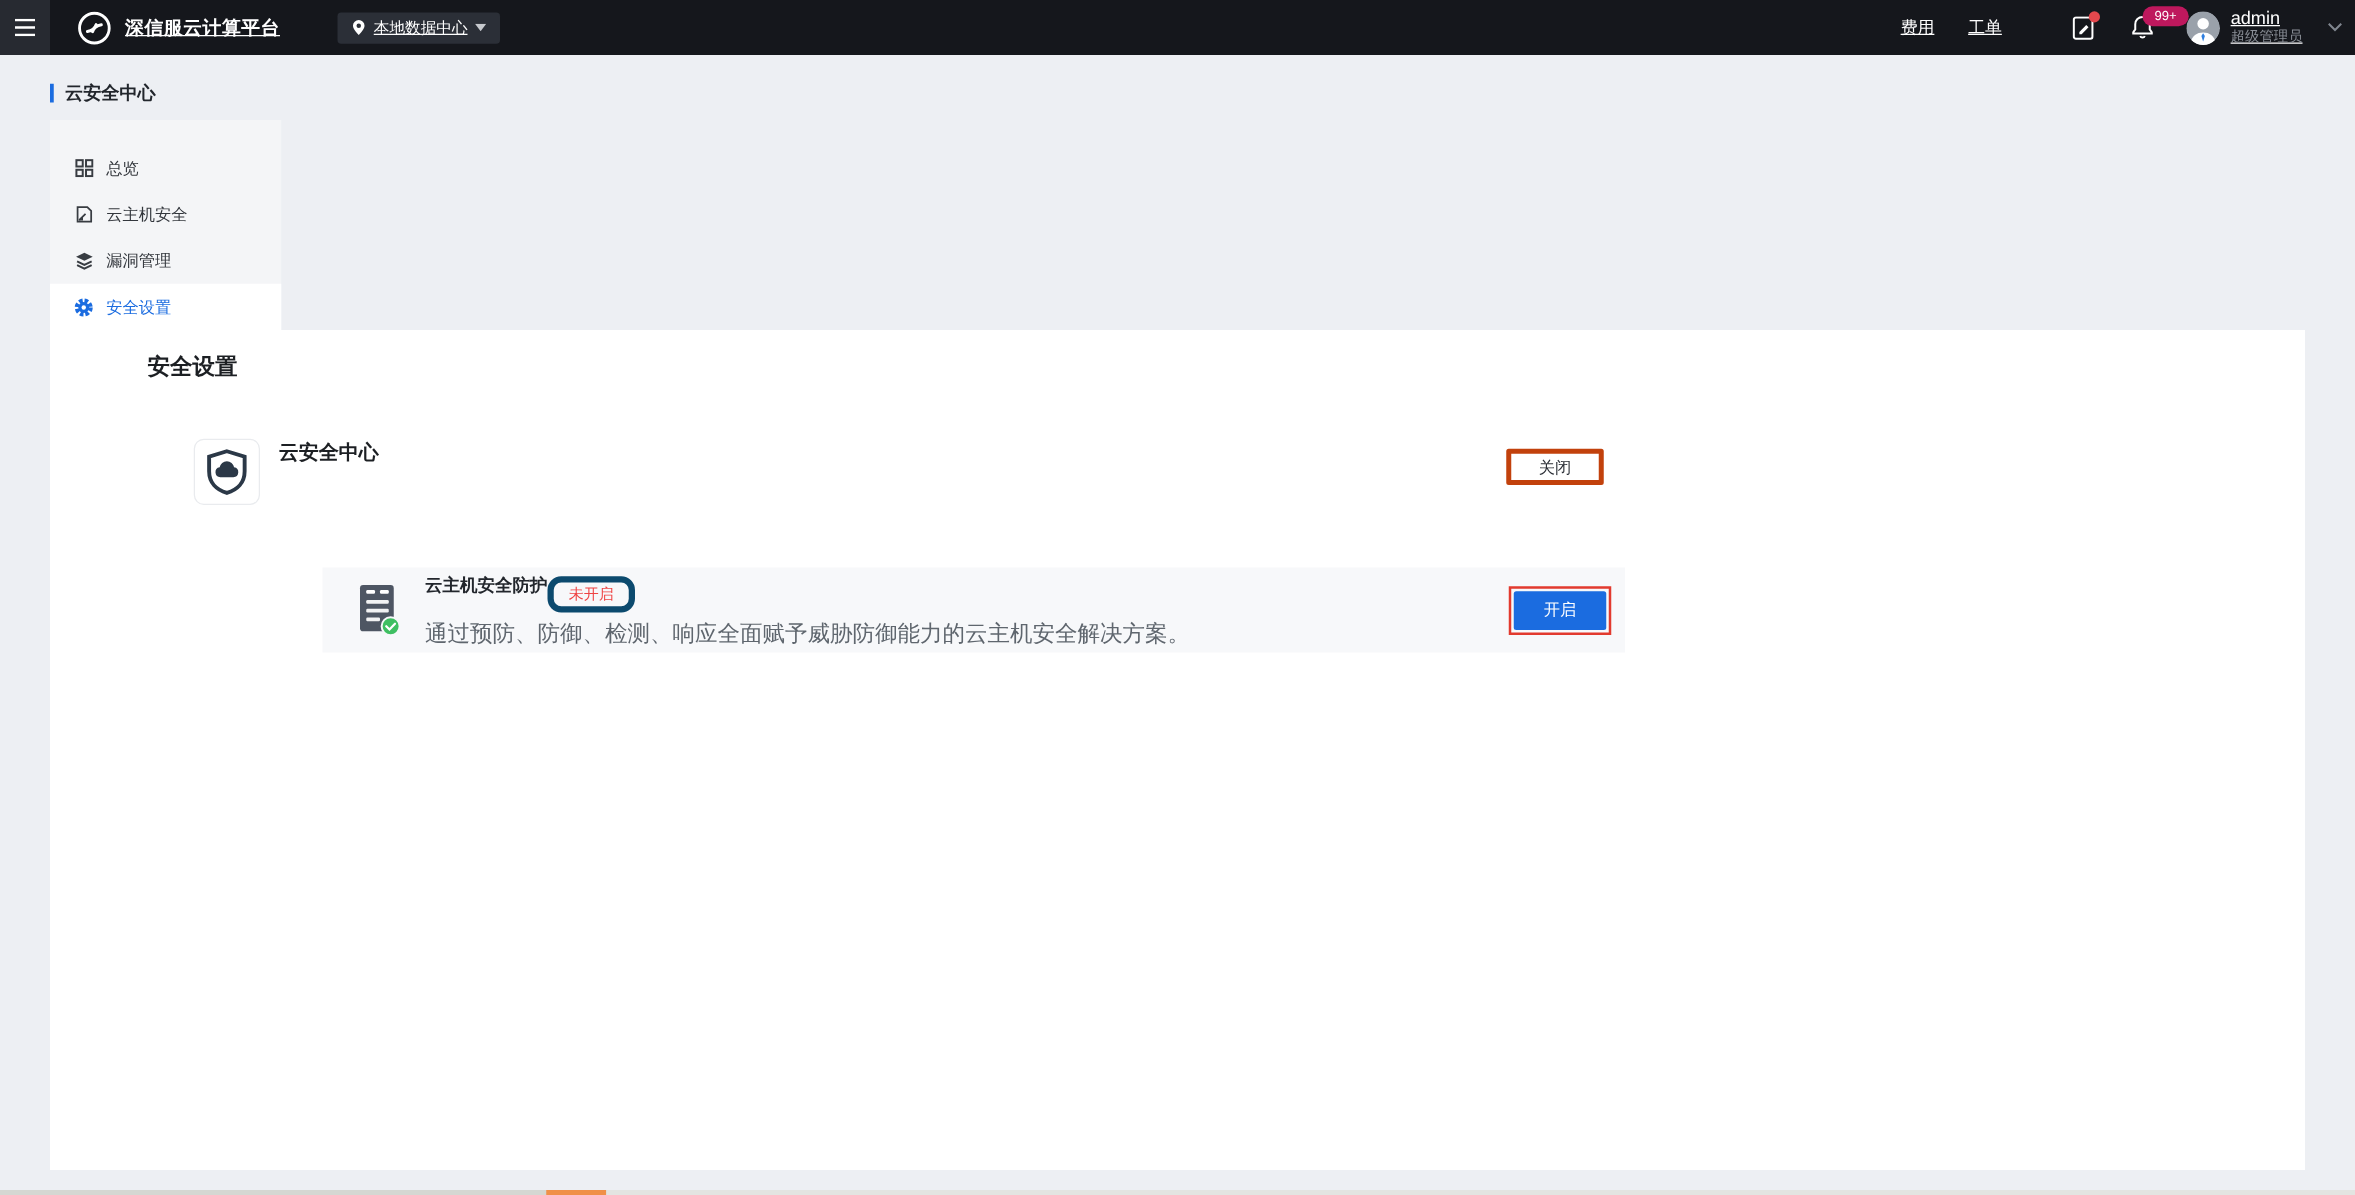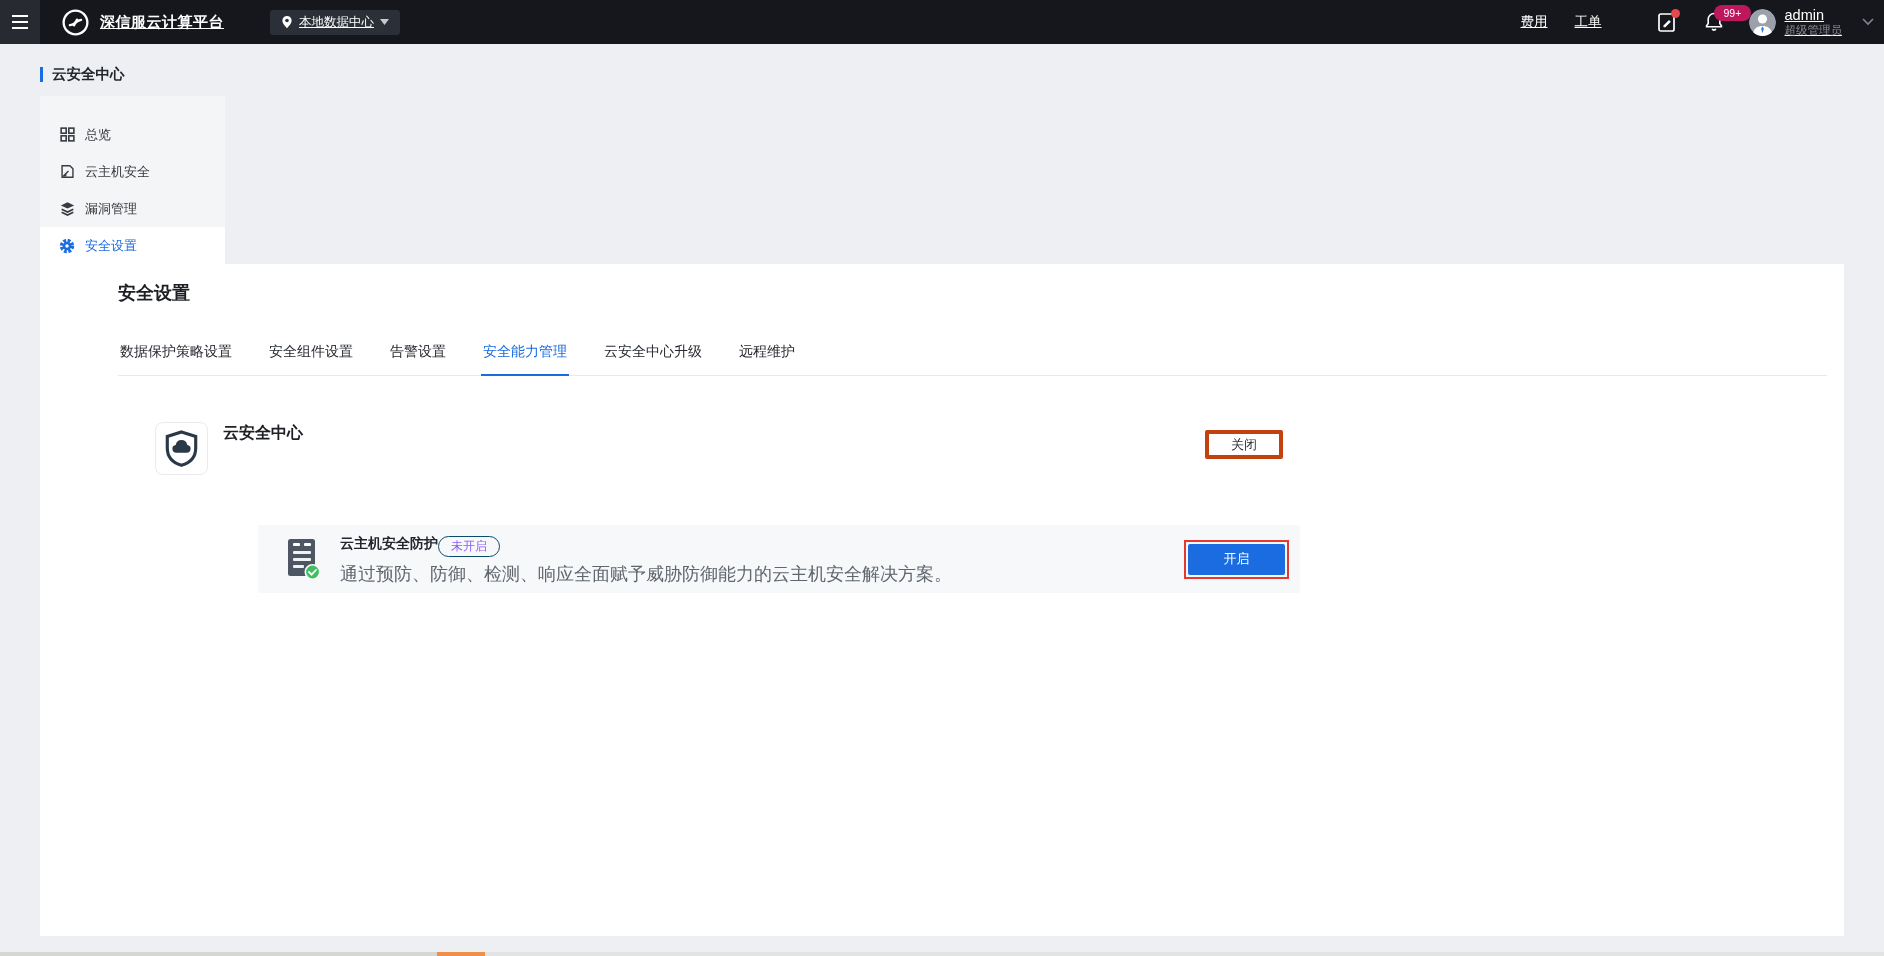--- a/index.html
+++ b/index.html
@@ -51,25 +51,25 @@
   .svc-text { margin-left:15px; }
   .svc-title { font-size:16px; font-weight:bold; color:#1c1f23; margin-top:1px; }
   .svc-desc { font-size:12px; color:#5f666e; margin-top:10px; }
   .btn-plain { margin-left:auto; margin-top:8px; min-width:76px; height:29px; padding:0 22px; background:#fff; border:4px solid #c2410c; border-radius:2px; font-size:13px; color:#2b2f36; cursor:pointer; font-family:inherit; }
   
   .feat-card { margin:50px 0 0 218px; width:1042px; height:68px; background:#f7f8fa; display:flex; align-items:center; padding-left:27px; }
   .feat-icon { position:relative; width:36px; height:42px; flex:none; margin-right:19px; }
   .feat-texts { line-height:1; }
   .feat-title-row { display:flex; align-items:flex-start; }
   .feat-title { font-size:14px; font-weight:bold; color:#22262c; }
-  .feat-badge { border:1px solid #0c4a6e; border-radius:11px; padding:0 12px; line-height:19px; font-size:12px; color:#8b5cf6; }
+  .feat-badge { border:5px solid #0c4a6e; border-radius:11px; padding:0 12px; line-height:19px; font-size:12px; color:#ef4444; }
   .feat-desc { font-size:18px; color:#5f666e; margin-top:8px; }
   .feat-spacer { flex:1; }
   .hl-box { border:2px solid #e23a2e; padding:2px; margin-right:11px; }
-  .btn-primary { display:block; width:97px; height:31px; background:#1b6ce0; border:none; border-radius:2px; color:#fff; font-size:13px; cursor:pointer; font-family:inherit; }
+  .btn-primary { display:block; width:74px; height:31px; background:#1b6ce0; border:none; border-radius:2px; color:#fff; font-size:13px; cursor:pointer; font-family:inherit; }
   
   .bottom-strip { position:fixed; left:0; bottom:0; width:1884px; height:4px; background:#d5d7d2; }
   .bottom-strip .seg-orange { position:absolute; left:437px; top:0; width:48px; height:4px; background:#f09048; }
   .bottom-strip .seg-light { position:absolute; left:485px; top:0; right:0; height:4px; background:#e3e4e1; }
   svg { display:block; }
 </style>
 </head>
 <body>
 
 <div class="hdr">
@@ -190,28 +190,20 @@
             <circle cx="10" cy="10" r="2.2" fill="#fff"></circle>
           </svg>
       </span>
       <span>安全设置</span>
     </div>
   </div>
 
   <div class="main">
     <div class="main-title">安全设置</div>
 
-    <div class="tabs">
-      <div class="tab">数据保护策略设置</div>
-      <div class="tab">安全组件设置</div>
-      <div class="tab">告警设置</div>
-      <div class="tab active">安全能力管理</div>
-      <div class="tab">云安全中心升级</div>
-      <div class="tab">远程维护</div>
-    </div>
 
     <div class="svc-row">
       <div class="svc-iconbox">
         <span>
           <svg width="33" height="37" viewBox="0 0 36 40">
             <path d="M18 2 L33.5 6.8 V19.5 C33.5 29.5 27 35.8 18 38.4 C9 35.8 2.5 29.5 2.5 19.5 V6.8 Z" fill="none" stroke="#2b3847" stroke-width="3.4"></path>
             <path d="M12.3 24.6a4.3 4.3 0 0 1-.6-8.55 6.4 6.4 0 0 1 12.6 0 4.3 4.3 0 0 1-.6 8.55z" fill="#2b3847"></path>
           </svg>
         </span>
       </div>

